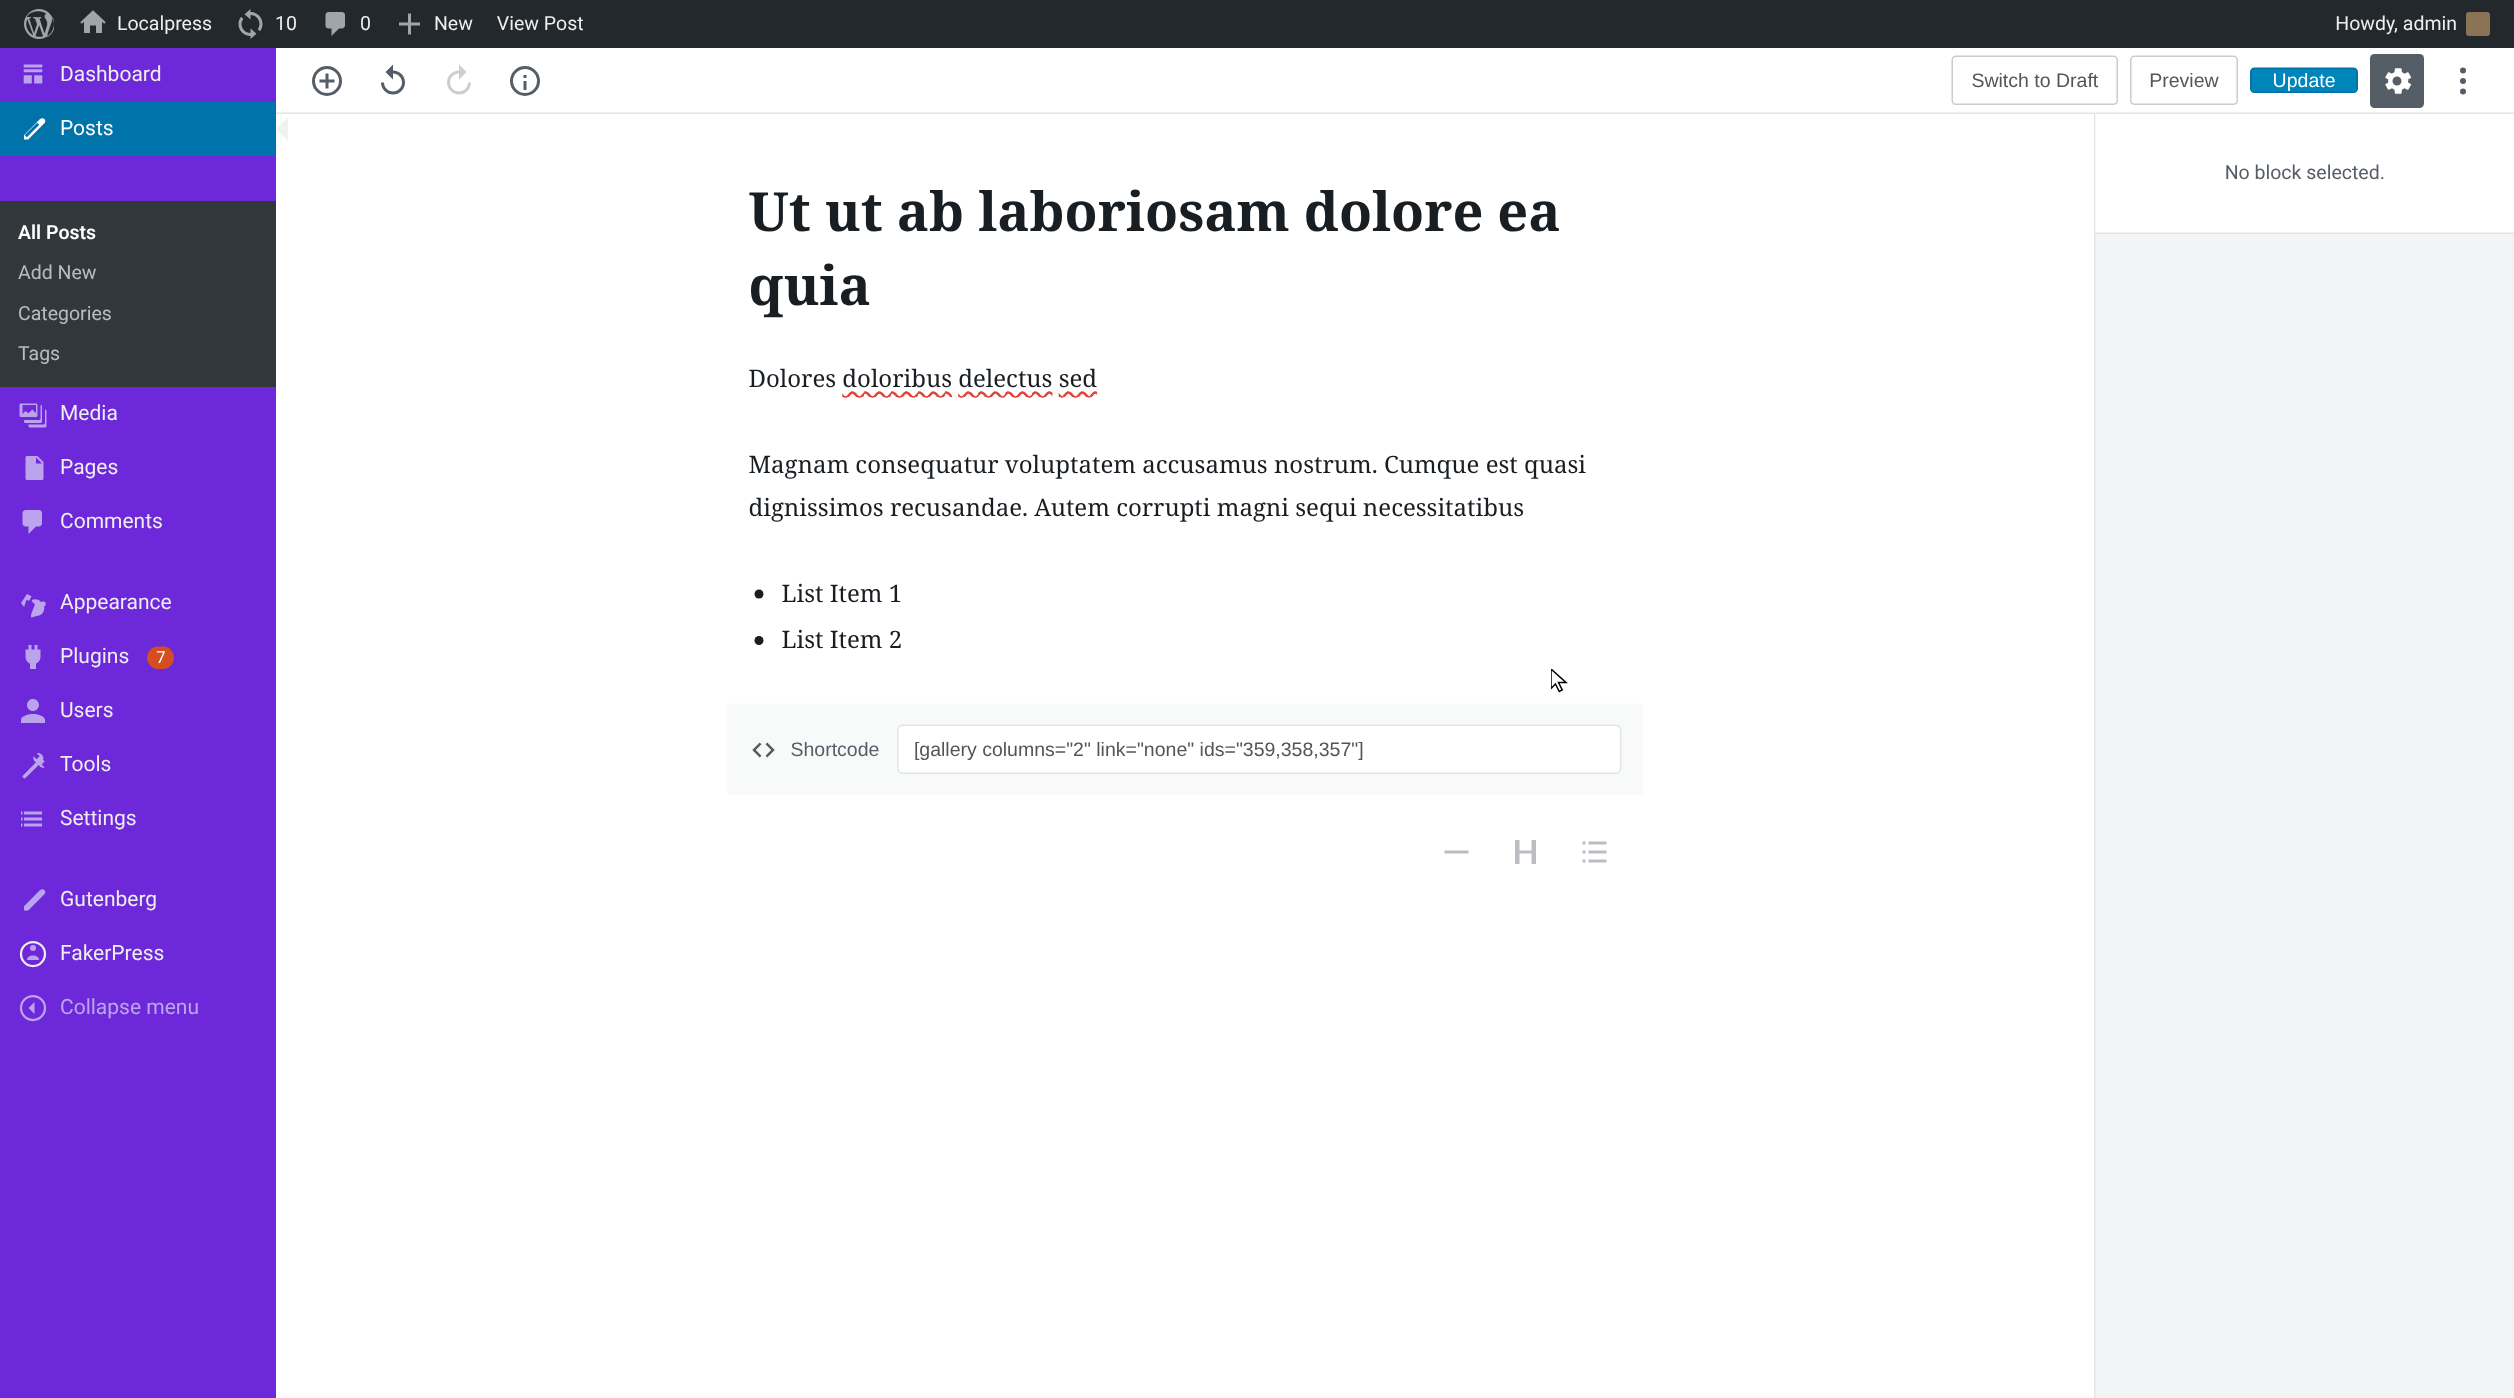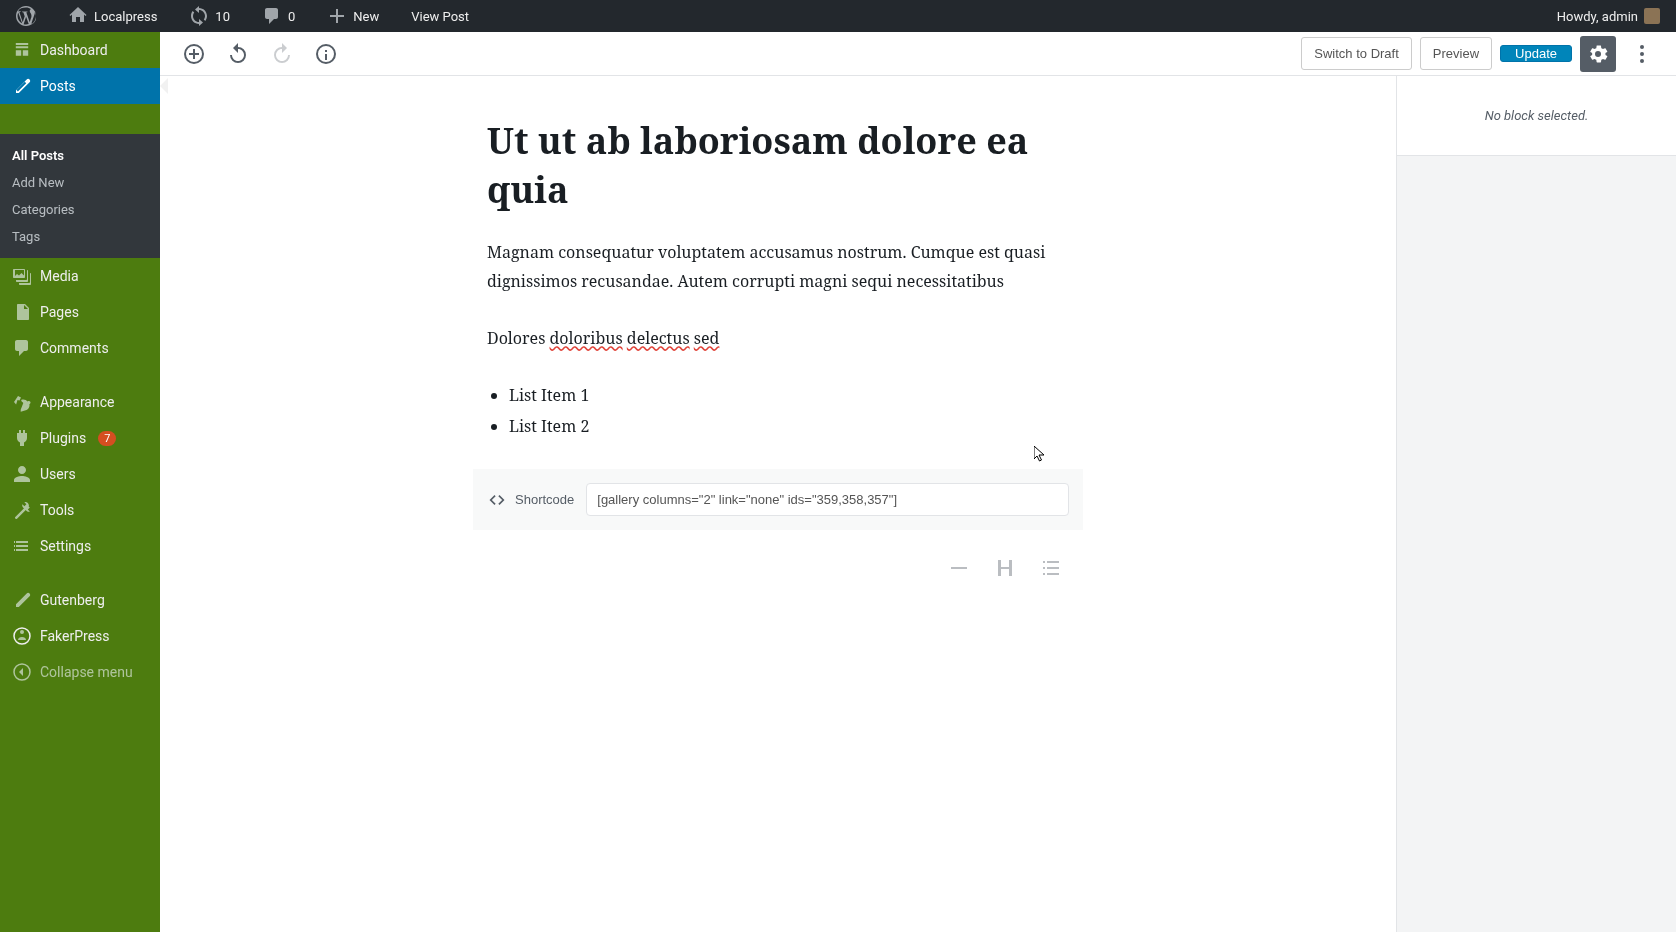--- a/index.html
+++ b/index.html
@@ -1,23 +1,23 @@
 <!DOCTYPE html>
 <html><head>
 <meta charset="utf-8">
 <style>
 * { margin: 0; padding: 0; box-sizing: border-box; }
 body { font-family: -apple-system, BlinkMacSystemFont, "Segoe UI", Roboto, sans-serif; font-size: 13px; color: #444; overflow: hidden; }
 .admin-bar { background: #23282d; color: #eee; height: 32px; display: flex; align-items: center; justify-content: space-between; padding: 0 8px; font-size: 13px; }
-.admin-bar-left, .admin-bar-right { display: flex; align-items: center; gap: 16px; }
+.admin-bar-left, .admin-bar-right { display: flex; align-items: center; gap: 0; }
 .admin-bar-item { display: flex; align-items: center; gap: 6px; padding: 0 8px; height: 32px; color: #eee; cursor: pointer; }
 .ab-icon { width: 20px; height: 20px; display: flex; align-items: center; justify-content: center; fill: #a0a5aa; }
 .avatar { width: 16px; height: 16px; background: #8b7355; border-radius: 2px; }
 .container { display: flex; height: calc(100vh - 32px); }
-.sidebar { width: 160px; background: #4d7c0f; color: #eee; display: flex; flex-direction: column; font-size: 14px; }
+.sidebar { width: 184px; background: #6d28d9; color: #eee; display: flex; flex-direction: column; font-size: 14px; }
 .menu-item { display: flex; align-items: center; gap: 8px; padding: 8px 12px; color: #eee; cursor: pointer; position: relative; }
 .menu-item .icon { width: 20px; height: 20px; display: flex; align-items: center; justify-content: center; fill: rgba(240,245,250,0.6); }
 .menu-item.current { background: #0073aa; color: #fff; }
 .menu-item.current .icon { fill: #fff; }
 .menu-item.current::after { content: ""; position: absolute; right: -8px; top: 50%; transform: translateY(-50%); border: 8px solid transparent; border-right-color: #f1f1f1; }
 .submenu { background: #32373c; padding: 8px 0; margin-top: 30px; }
 .submenu-item { padding: 6px 12px; color: rgba(240,245,250,0.7); cursor: pointer; font-size: 13px; }
 .submenu-item.current { color: #fff; font-weight: 600; }
 .badge { background: #d54e21; color: #fff; border-radius: 10px; padding: 1px 6px; font-size: 11px; margin-left: 4px; }
 .main { flex: 1; display: flex; flex-direction: column; background: #fff; }
@@ -38,21 +38,21 @@
 .shortcode-block { max-width: 610px; margin: 0 auto; padding: 14px 14px; background: #f8f9f9; display: flex; align-items: center; gap: 12px; font-family: -apple-system, sans-serif; }
 .shortcode-label { display: flex; align-items: center; gap: 8px; font-size: 13px; color: #555d66; }
 .shortcode-input { flex: 1; padding: 8px 10px; border: 1px solid #e2e4e7; border-radius: 4px; font-size: 13px; background: #fff; color: #555; font-family: -apple-system, sans-serif; }
 .appender { max-width: 610px; margin: 20px auto 0; display: flex; justify-content: flex-end; gap: 10px; padding: 0 14px; }
 .appender .icon-btn { opacity: 0.4; }
 .right-panel { width: 280px; border-left: 1px solid #e2e4e7; background: #f3f4f5; display: flex; flex-direction: column; }
 .panel-tabs { display: flex; align-items: center; background: #fff; border-bottom: 1px solid #e2e4e7; position: relative; }
 .panel-tab { padding: 16px; font-size: 13px; color: #191e23; cursor: pointer; }
 .panel-tab.active { font-weight: 600; border-bottom: 3px solid #0085ba; margin-bottom: -1px; }
 .close-panel { margin-left: auto; width: 36px; height: 36px; display: flex; align-items: center; justify-content: center; cursor: pointer; fill: #555d66; }
-.panel-body { padding: 16px; background: #fff; border-bottom: 1px solid #e2e4e7; font-style: italic; }
+.panel-body { padding: 16px; background: #fff; border-bottom: 1px solid #e2e4e7; }
 .no-block { text-align: center; color: #555d66; font-size: 13px; padding: 16px; }
 .cursor { position: fixed; left: 1034px; top: 446px; pointer-events: none; }
 svg { display: block; }
 </style>
 </head>
 <body>
 
 <div class="admin-bar">
   <div class="admin-bar-left">
     <div class="admin-bar-item">
@@ -266,24 +266,24 @@
               <circle cx="12" cy="19" r="2"></circle>
             </svg>
           </button>
       </div>
     </div>
 
     <div class="editor-body">
       <div class="canvas">
         <h1 class="post-title">Ut ut ab laboriosam dolore ea quia</h1>
         <div class="block">
+          <p><span>Dolores </span><span class="spell-err">doloribus</span><span> </span><span class="spell-err">delectus</span><span> </span><span class="spell-err">sed</span></p>
+        </div>
+        <div class="block">
           <p>Magnam consequatur voluptatem accusamus nostrum. Cumque est quasi dignissimos recusandae. Autem corrupti magni sequi necessitatibus</p>
-        </div>
-        <div class="block">
-          <p><span>Dolores </span><span class="spell-err">doloribus</span><span> </span><span class="spell-err">delectus</span><span> </span><span class="spell-err">sed</span></p>
         </div>
         <div class="block">
           <ul>
             <li>List Item 1</li>
             <li>List Item 2</li>
           </ul>
         </div>
         <div class="shortcode-block">
           <div class="shortcode-label">
             <span>

